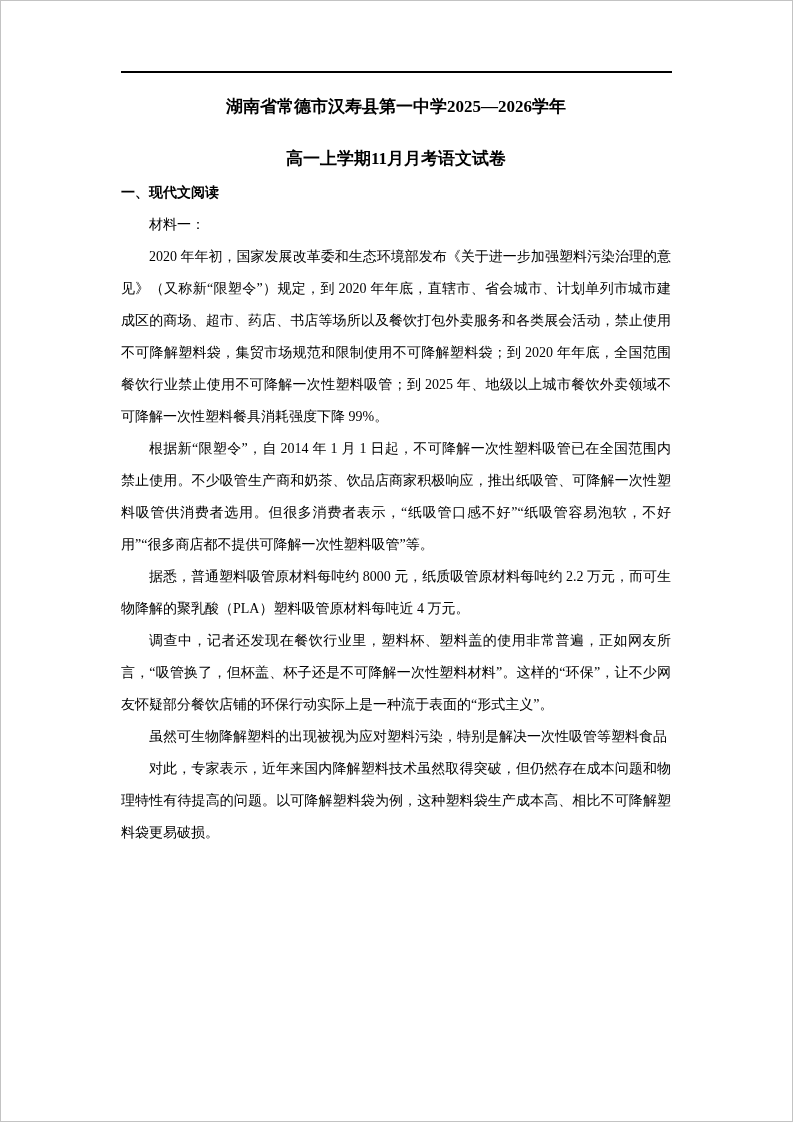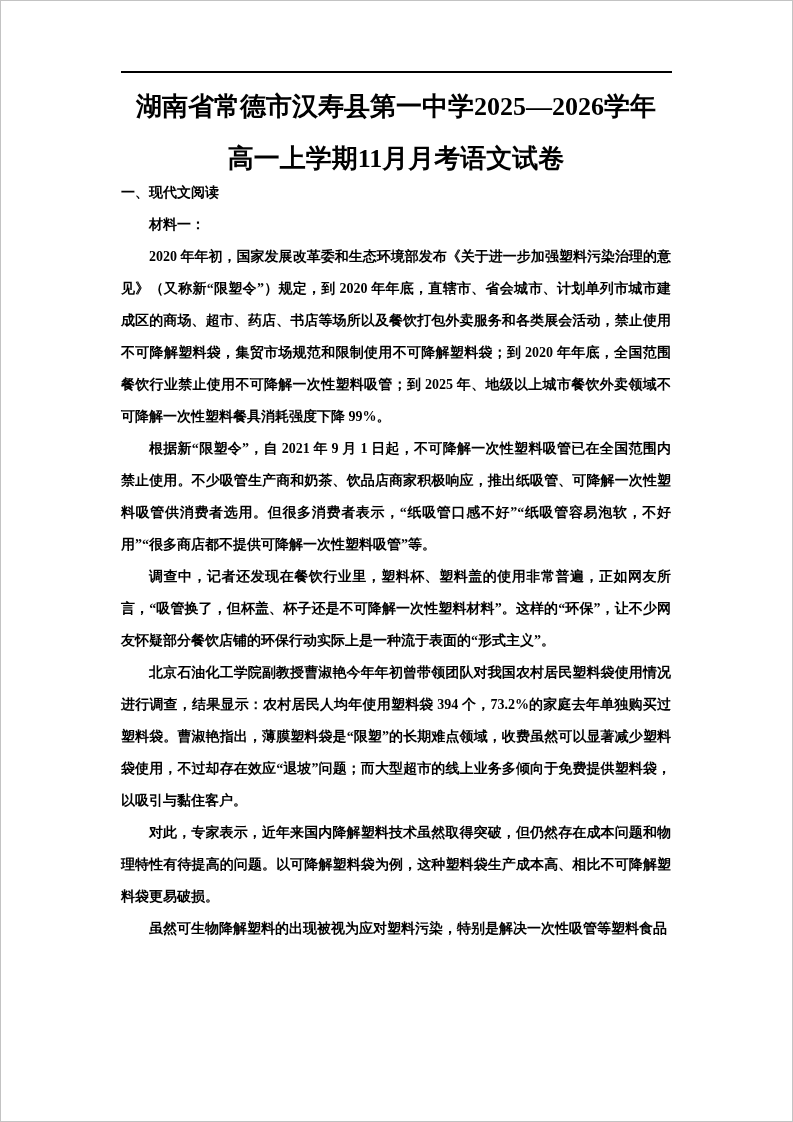--- a/index.html
+++ b/index.html
@@ -29,52 +29,51 @@
   .content {
     position: absolute;
     left: 120px;
     right: 121px;
     top: 72px;
   }
   .title {
     margin: 0;
     text-align: center;
     font-weight: bold;
-    font-size: 26px;
+    font-size: 17px;
     line-height: 28px;
   }
   .title-line1 { margin-top: 20px; }
   .title-line2 { margin-top: 24px; }
   .doc-body {
     margin-top: 4px;
     font-size: 14px;
     line-height: 32px;
     text-align: justify;
   }
   .doc-body p { margin: 0; }
   .section-heading {
     font-weight: bold;
   }
   .indent {
     text-indent: 2em;
-    font-weight: bold;
   }
 </style>
 </head>
 <body>
 
 <div class="page">
   <div class="header-rule"></div>
   <div class="content">
     <p class="title title-line1">湖南省常德市汉寿县第一中学2025—2026学年</p>
     <p class="title title-line2">高一上学期11月月考语文试卷</p>
     <div class="doc-body">
       <p class="section-heading">一、现代文阅读</p>
       <p class="indent material-label">材料一：</p>
       <p class="indent">2020 年年初，国家发展改革委和生态环境部发布《关于进一步加强塑料污染治理的意见》（又称新“限塑令”）规定，到 2020 年年底，直辖市、省会城市、计划单列市城市建成区的商场、超市、药店、书店等场所以及餐饮打包外卖服务和各类展会活动，禁止使用不可降解塑料袋，集贸市场规范和限制使用不可降解塑料袋；到 2020 年年底，全国范围餐饮行业禁止使用不可降解一次性塑料吸管；到 2025 年、地级以上城市餐饮外卖领域不可降解一次性塑料餐具消耗强度下降 99%。</p>
-      <p class="indent">根据新“限塑令”，自 2021 年 9 月 1 日起，不可降解一次性塑料吸管已在全国范围内禁止使用。不少吸管生产商和奶茶、饮品店商家积极响应，推出纸吸管、可降解一次性塑料吸管供消费者选用。但很多消费者表示，“纸吸管口感不好”“纸吸管容易泡软，不好用”“很多商店都不提供可降解一次性塑料吸管”等。</p>
+      <p class="indent">根据新“限塑令”，自 2014 年 1 月 1 日起，不可降解一次性塑料吸管已在全国范围内禁止使用。不少吸管生产商和奶茶、饮品店商家积极响应，推出纸吸管、可降解一次性塑料吸管供消费者选用。但很多消费者表示，“纸吸管口感不好”“纸吸管容易泡软，不好用”“很多商店都不提供可降解一次性塑料吸管”等。</p>
+      <p class="indent">据悉，普通塑料吸管原材料每吨约 8000 元，纸质吸管原材料每吨约 2.2 万元，而可生物降解的聚乳酸（PLA）塑料吸管原材料每吨近 4 万元。</p>
       <p class="indent">调查中，记者还发现在餐饮行业里，塑料杯、塑料盖的使用非常普遍，正如网友所言，“吸管换了，但杯盖、杯子还是不可降解一次性塑料材料”。这样的“环保”，让不少网友怀疑部分餐饮店铺的环保行动实际上是一种流于表面的“形式主义”。</p>
-      <p class="indent">北京石油化工学院副教授曹淑艳今年年初曾带领团队对我国农村居民塑料袋使用情况进行调查，结果显示：农村居民人均年使用塑料袋 394 个，73.2%的家庭去年单独购买过塑料袋。曹淑艳指出，薄膜塑料袋是“限塑”的长期难点领域，收费虽然可以显著减少塑料袋使用，不过却存在效应“退坡”问题；而大型超市的线上业务多倾向于免费提供塑料袋，以吸引与黏住客户。</p>
+      <p class="indent">虽然可生物降解塑料的出现被视为应对塑料污染，特别是解决一次性吸管等塑料食品</p>
       <p class="indent">对此，专家表示，近年来国内降解塑料技术虽然取得突破，但仍然存在成本问题和物理特性有待提高的问题。以可降解塑料袋为例，这种塑料袋生产成本高、相比不可降解塑料袋更易破损。</p>
-      <p class="indent">虽然可生物降解塑料的出现被视为应对塑料污染，特别是解决一次性吸管等塑料食品</p>
     </div>
   </div>
 </div>
 
 </body></html>

